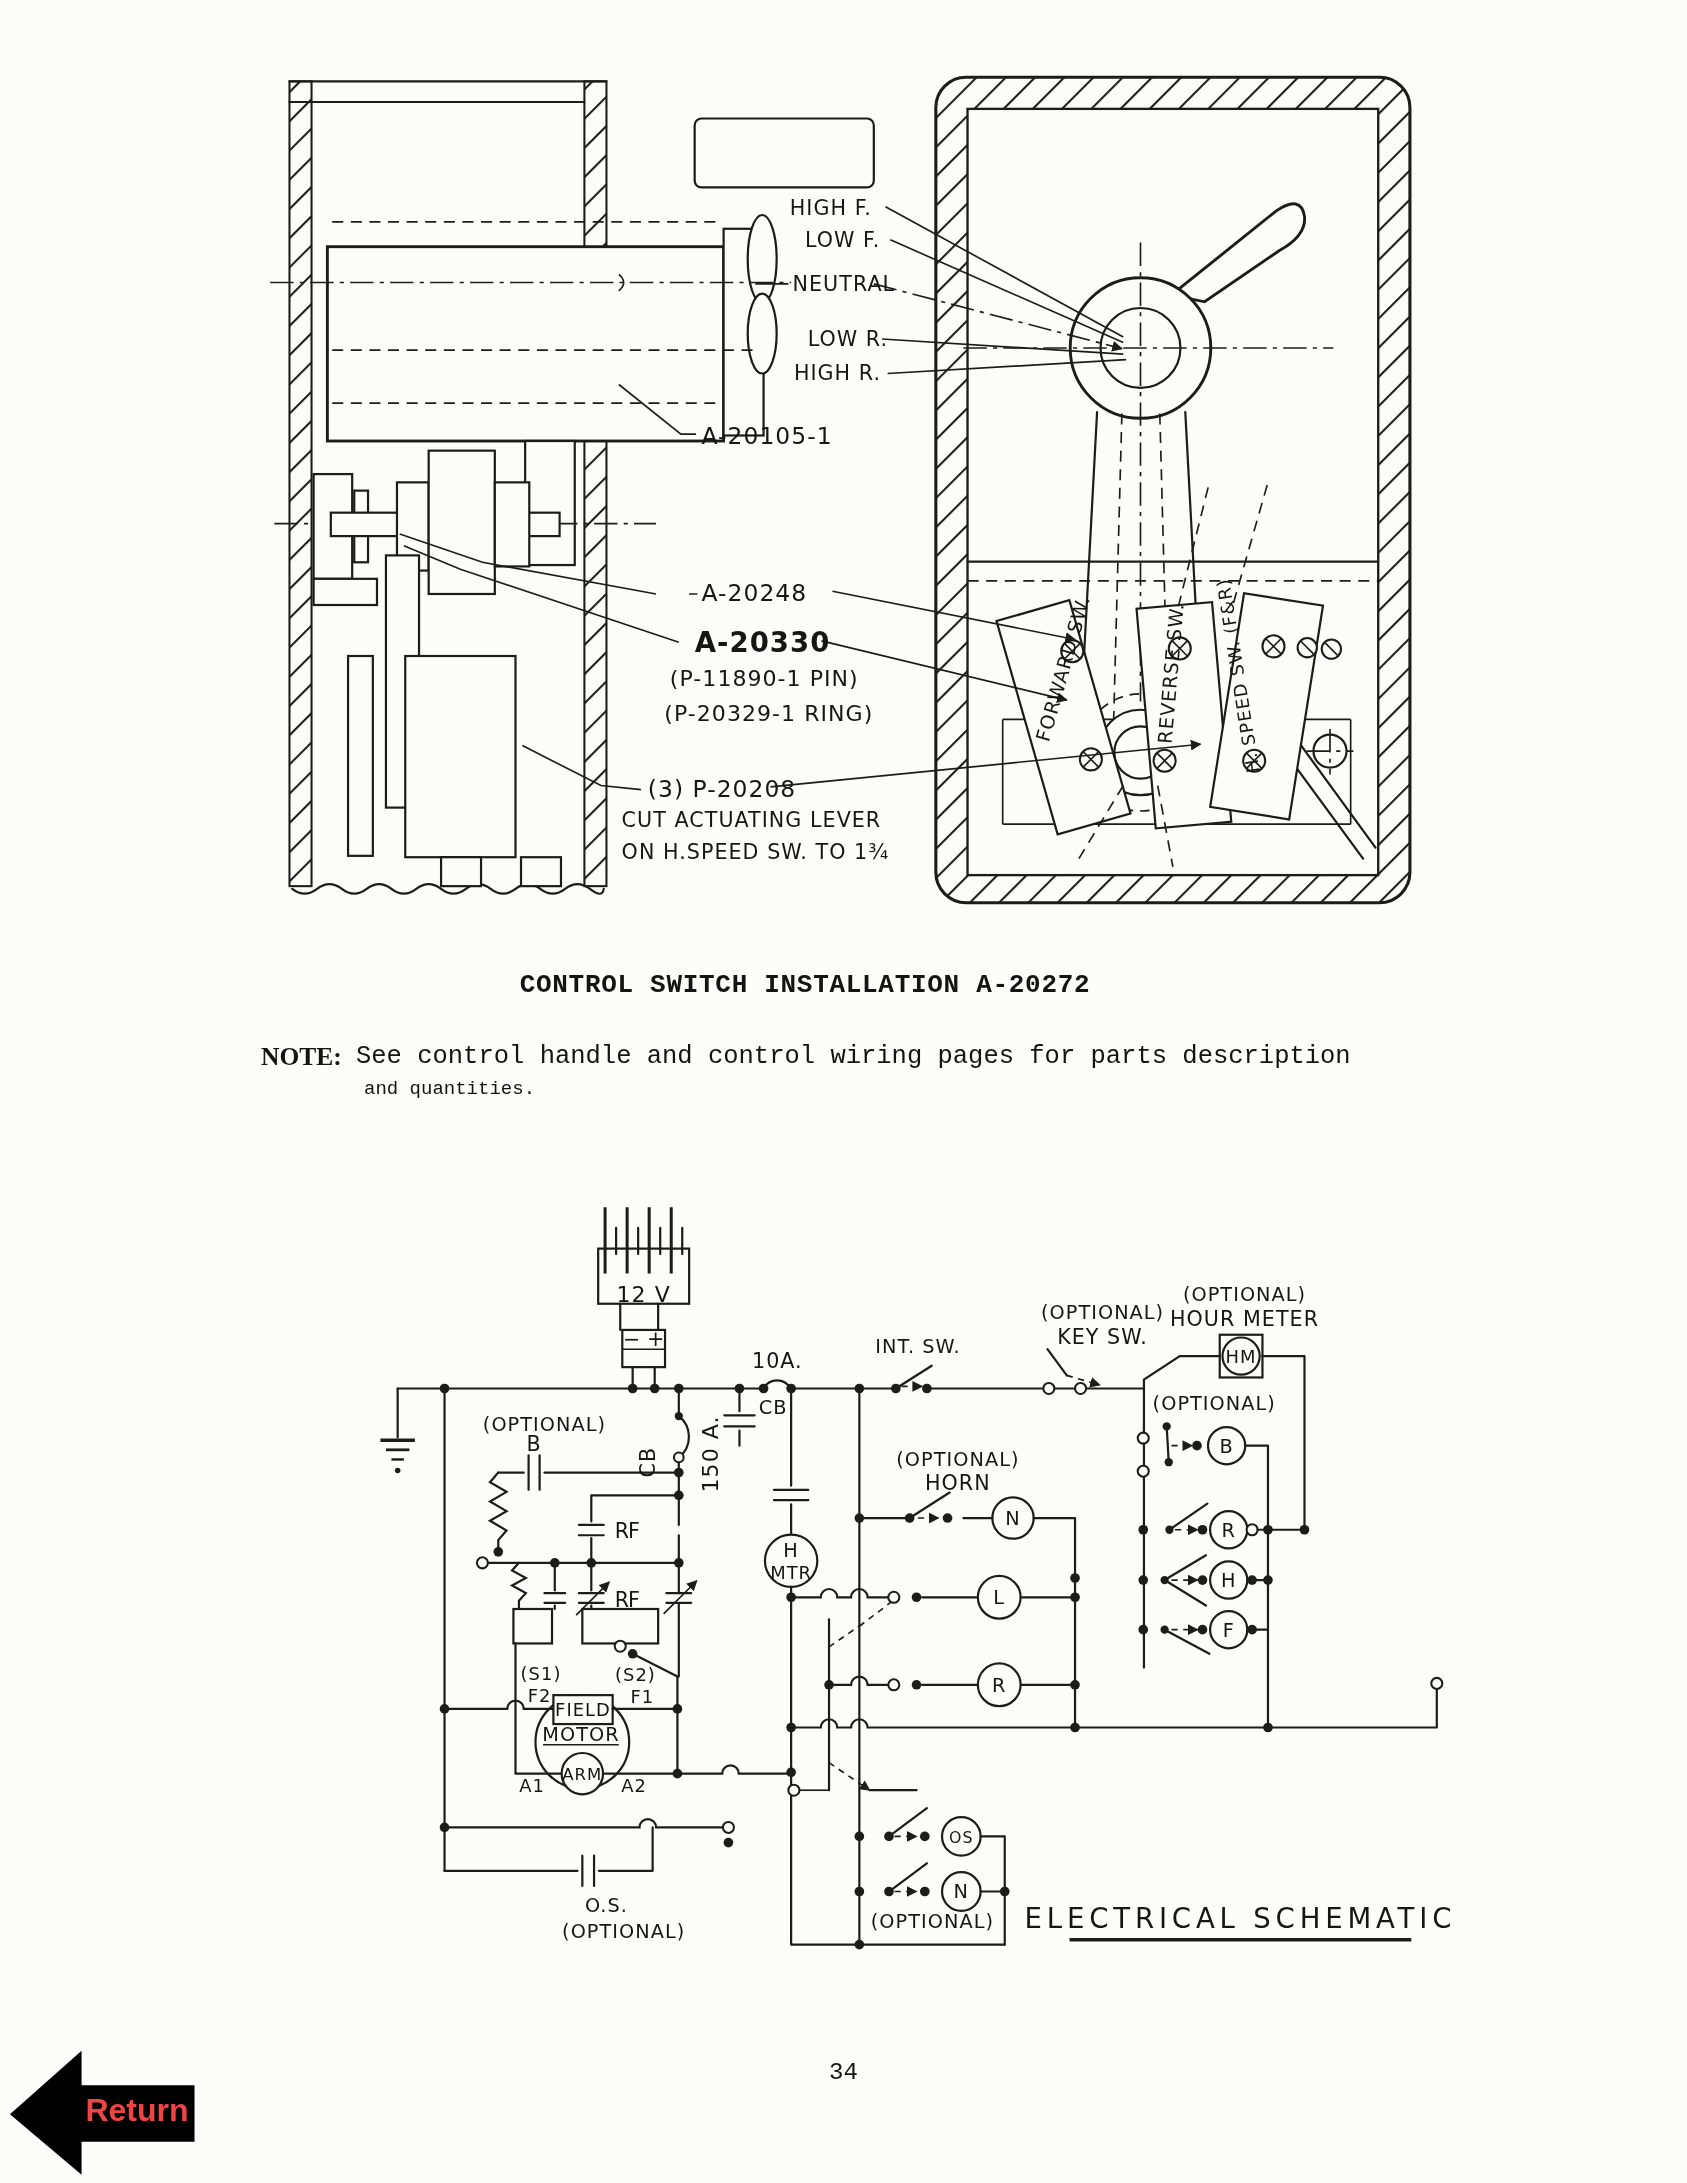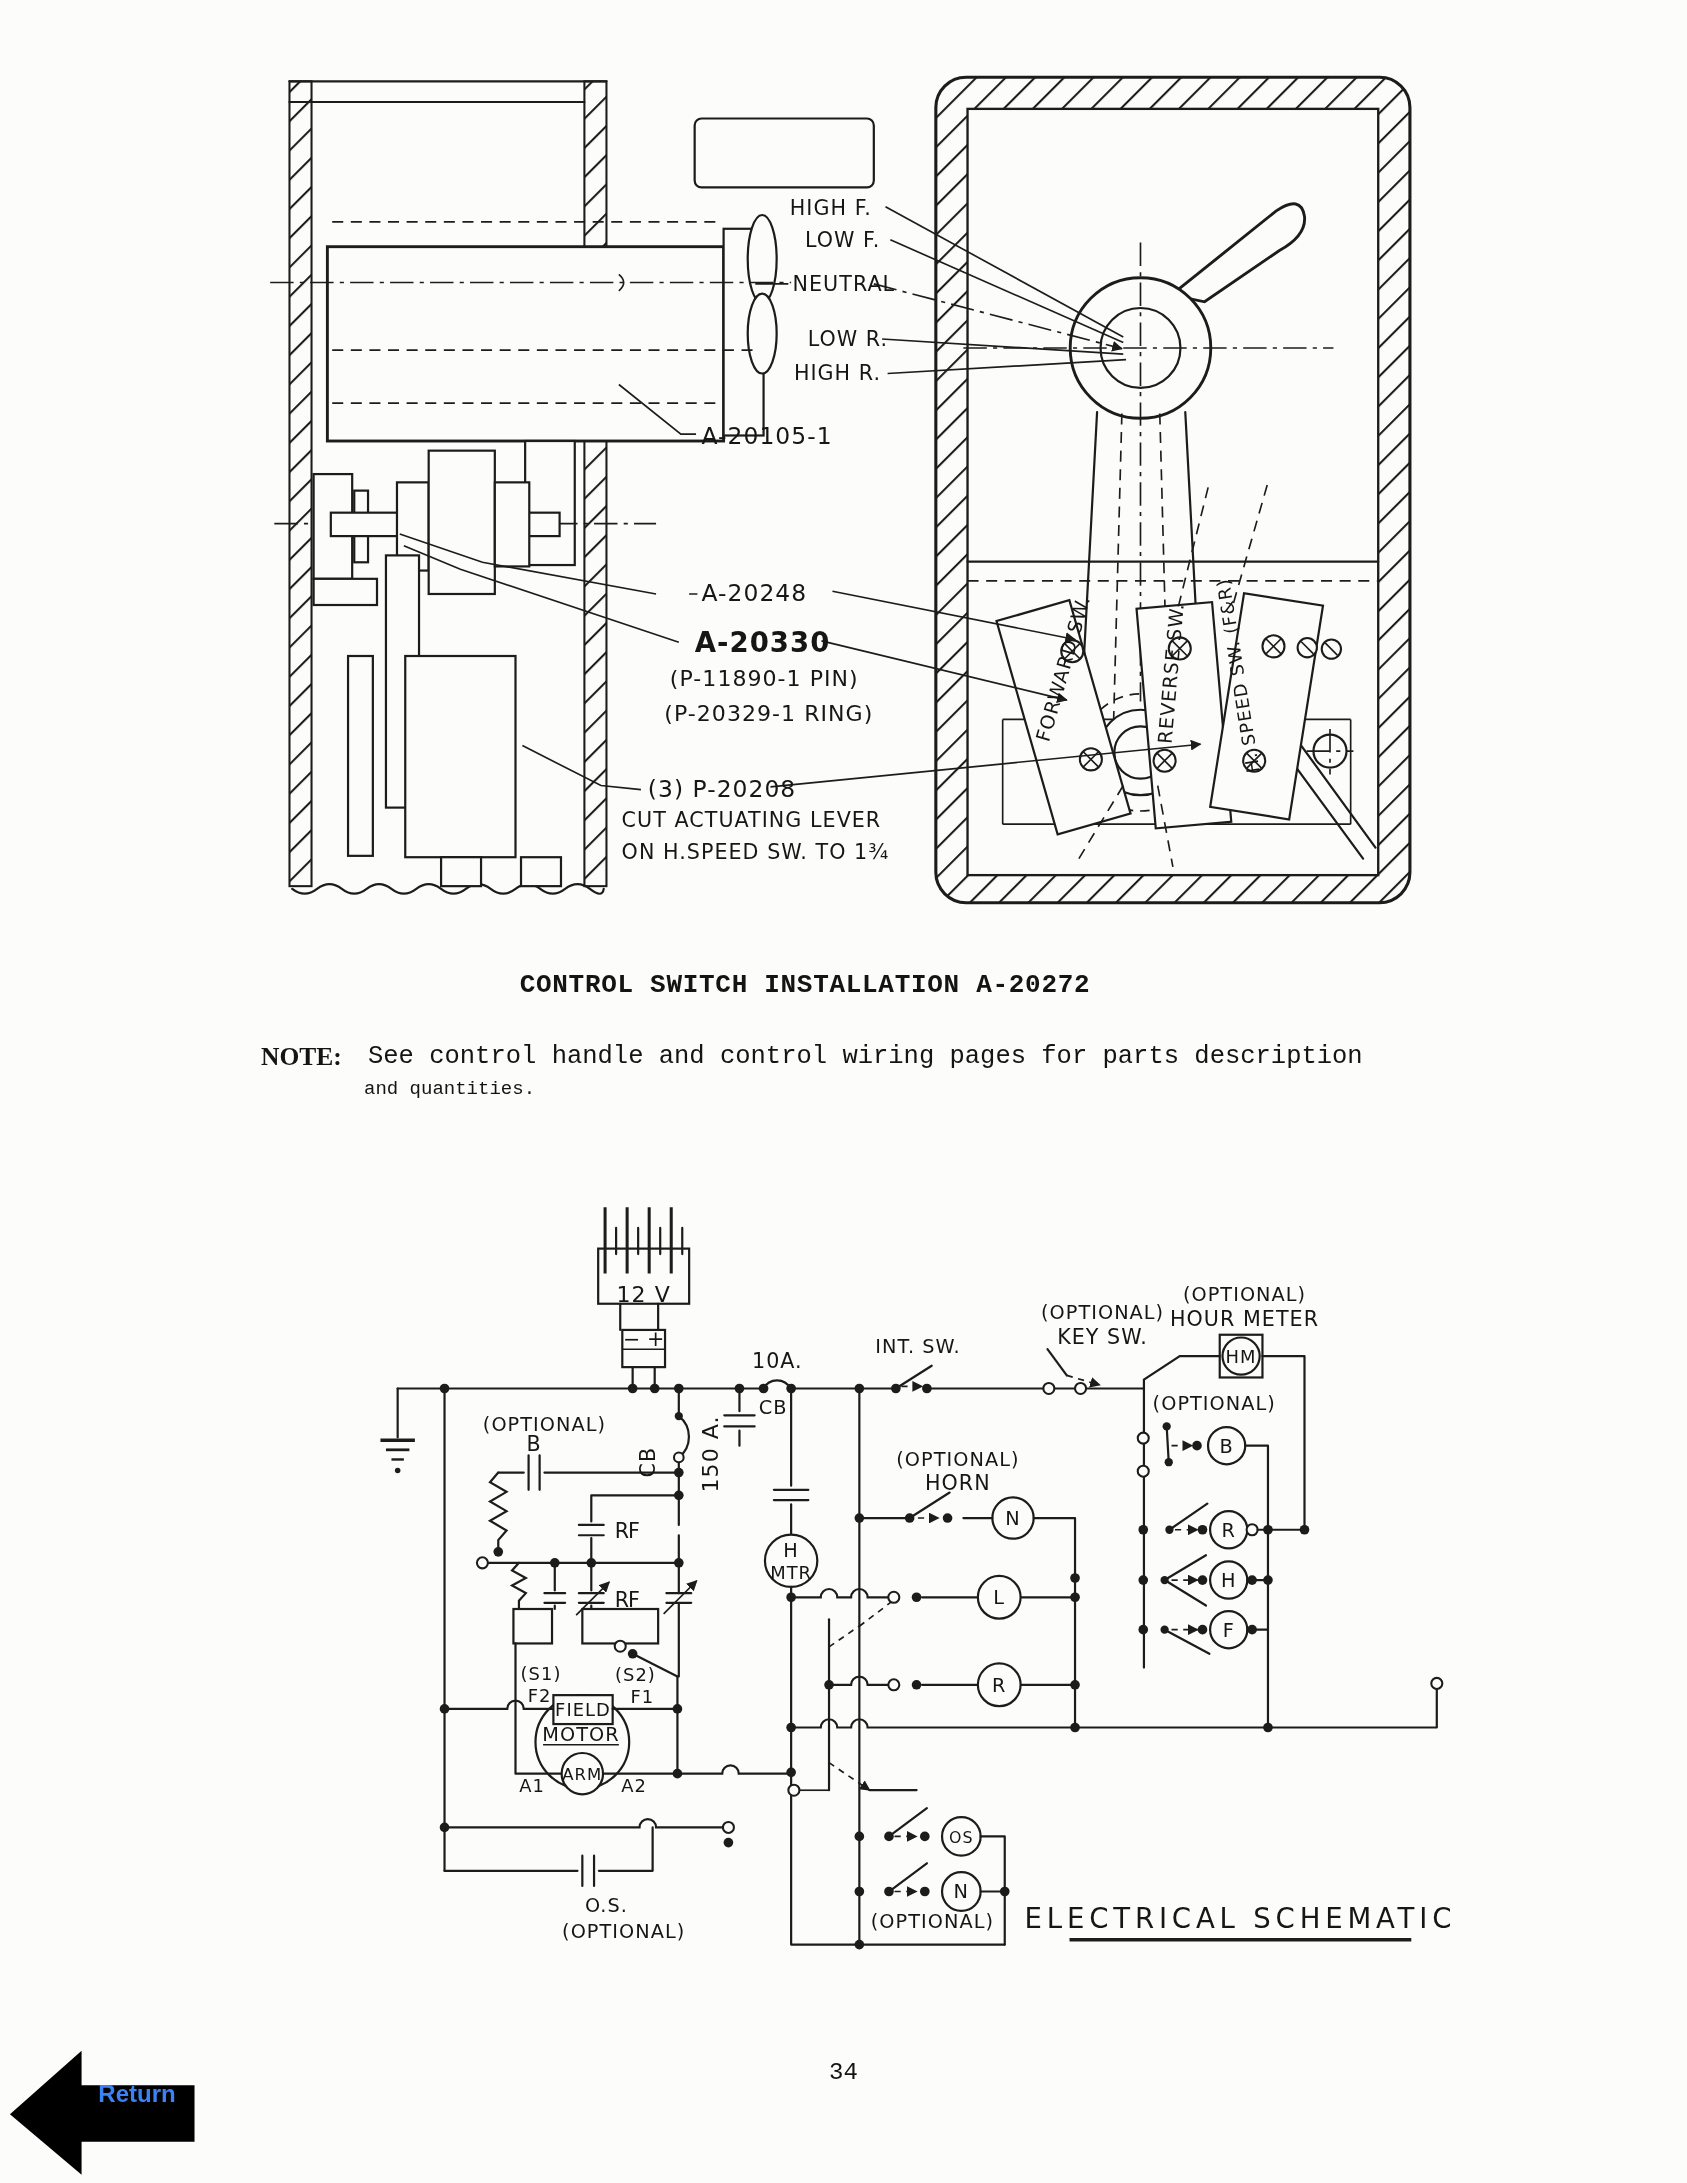--- a/index.html
+++ b/index.html
@@ -21,27 +21,27 @@
   .hand{font-family:"DejaVu Sans",sans-serif;letter-spacing:1.5px;}
   .t30{font-size:30px;} .t28{font-size:28px;} .t26{font-size:26px;} .t32{font-size:32px;}
   .t34{font-size:34px;} .t40{font-size:40px;font-weight:bold;}
   .mid{text-anchor:middle;}
   .schemtitle{font-size:40px;letter-spacing:7px;}
   
   .mono{font-family:"Liberation Mono","DejaVu Sans Mono",monospace;color:#141414;}
   .caption{position:absolute;left:0;top:970px;width:1610px;text-align:center;
            font-size:26px;font-weight:bold;letter-spacing:0.7px;}
   .note-label{position:absolute;left:261px;top:1042px;font-size:25.5px;font-weight:bold;font-family:Liberation Serif, serif;}
-  .note-line1{position:absolute;left:368px;top:1042px;font-size:25.5px;}
+  .note-line1{position:absolute;left:356px;top:1042px;font-size:25.5px;}
   .note-line2{position:absolute;left:364px;top:1078px;font-size:19px;}
   .pageno{position:absolute;left:0;top:2059px;width:1687px;text-align:center;font-size:24px;}
   .return-wrap{position:absolute;left:0px;top:2037px;width:221px;height:146px;cursor:pointer;}
-  .return-label{position:absolute;left:81px;top:28px;width:112px;height:58px;
-      display:flex;align-items:center;justify-content:center;color:#3b82f6;
-      font-family:"Liberation Sans","DejaVu Sans",sans-serif;font-size:24px;font-weight:bold;}
+  .return-label{position:absolute;left:81px;top:44px;width:112px;height:58px;
+      display:flex;align-items:center;justify-content:center;color:#ef4444;
+      font-family:"Liberation Sans","DejaVu Sans",sans-serif;font-size:32px;font-weight:bold;}
 </style>
 </head>
 <body>
 
 <div class="page">
 
 <svg class="art" width="1687" height="2183" viewBox="0 0 2448 3168">
   <defs>
     <pattern id="hatch" width="30" height="30" patternUnits="userSpaceOnUse" patternTransform="rotate(45)">
       <rect width="30" height="30" fill="#fcfcfa"></rect>

